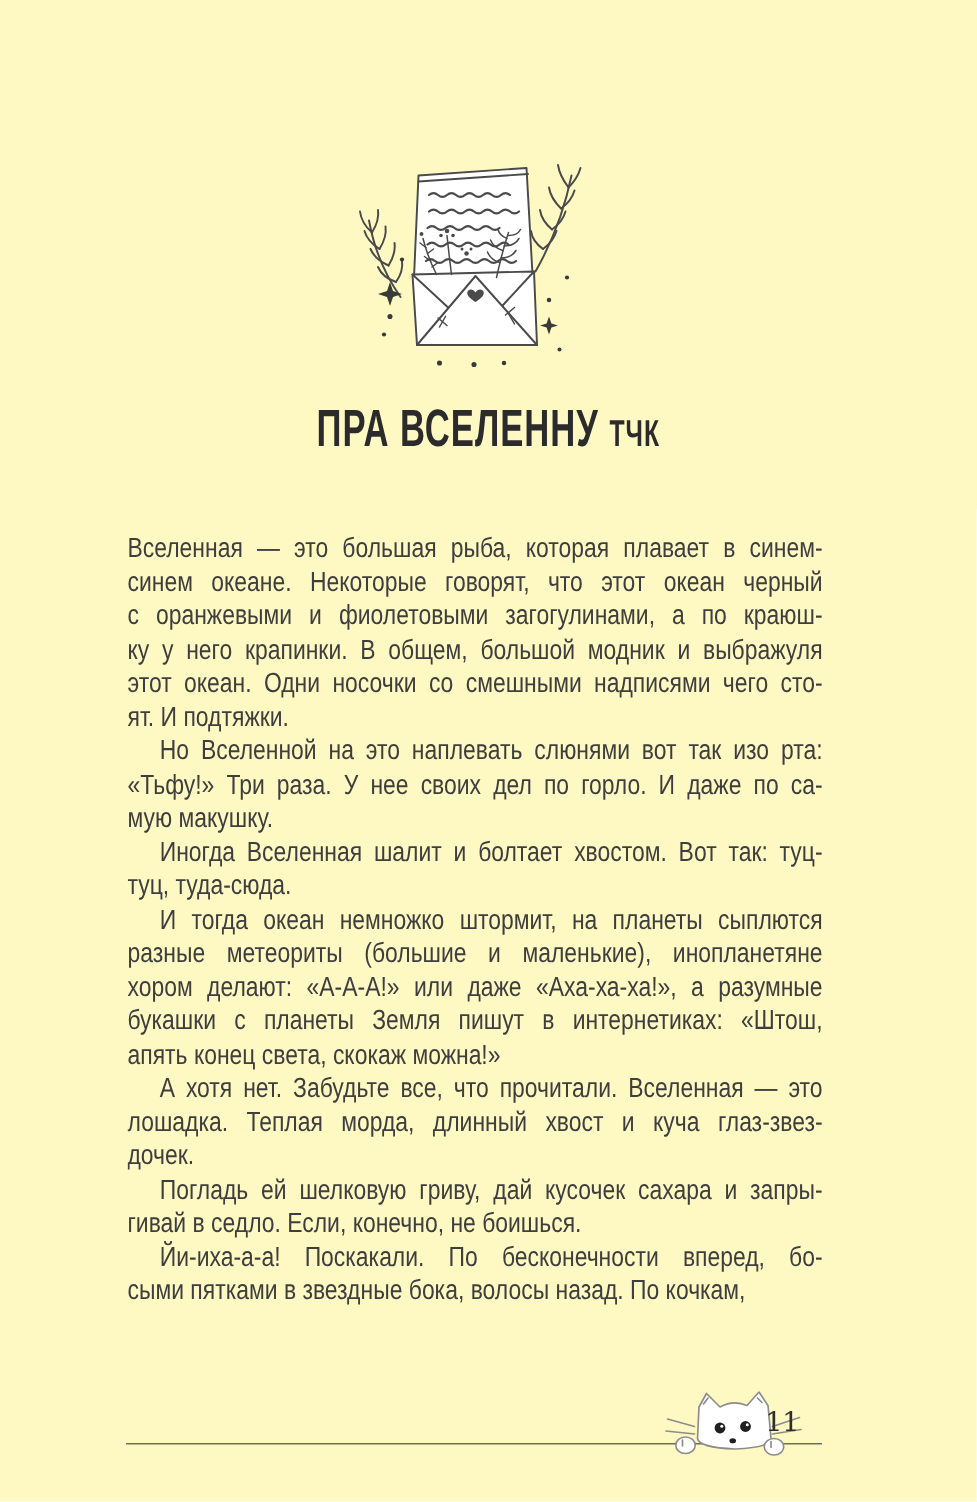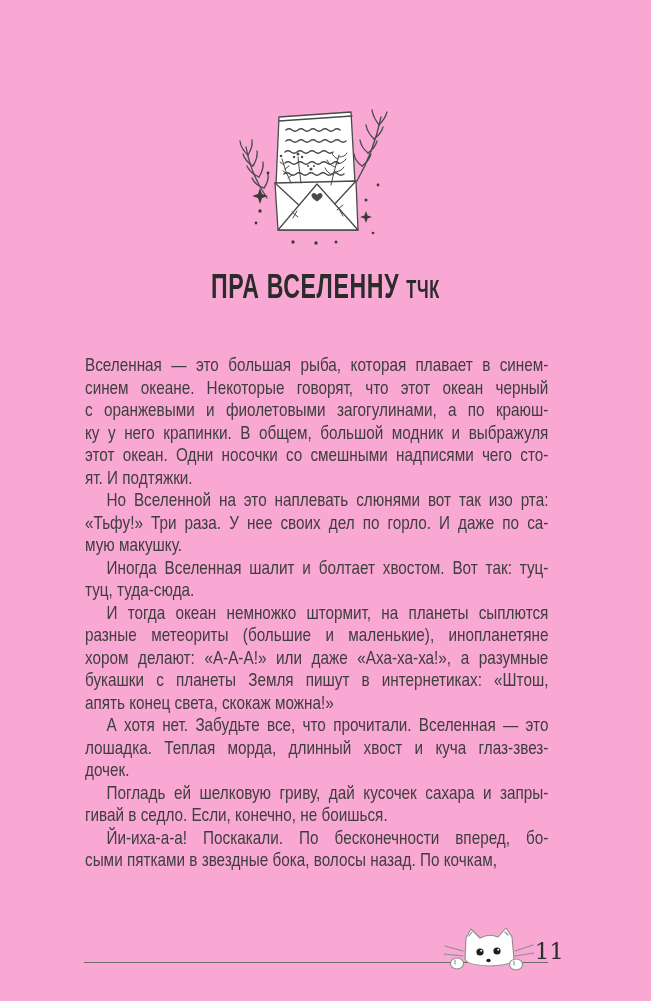--- a/index.html
+++ b/index.html
@@ -2,21 +2,21 @@
 <html style="--ink: #3e3e3e; --title_ink: #2b2b2b; --rule: #6b6b6b; --sketch: #4a4a4a; --cat_sketch: #8c8c8c; --page_num: #2e2e2e;"><head>
 <meta charset="utf-8">
 <style>
   :root{
     --ink:#3e3e3e; --title_ink:#2b2b2b; --rule:#6b6b6b;
     --sketch:#4a4a4a; --cat_sketch:#8c8c8c; --page_num:#2e2e2e;
   }
   html,body{margin:0;padding:0;}
   body{background:#fff;}
   .page{
-    position:relative; width:651px; height:1001px; background:#f9a8d4;
+    position:relative; width:651px; height:1001px; background:#fef9c3;
     overflow:hidden; font-family:"Liberation Sans", sans-serif;
   }
   
   .illustration{position:absolute; left:233px; top:103px; width:162px; height:152px;}
   
   .chapter-title{
     position:absolute; left:0; top:266px; width:651px; text-align:center;
     color:var(--title_ink); margin:0; font-weight:bold; line-height:40px;
   }
   .title-inner{
@@ -34,22 +34,22 @@
   .line{text-align:justify; text-align-last:justify; height:22.5px; overflow:hidden;}
   .line.last{text-align-last:left;}
   .line.indent{text-indent:26px;}
   
   .footer-rule{
     position:absolute; left:84px; top:962px; width:464px; height:0;
     border-top:1.6px solid var(--rule);
   }
   .cat{position:absolute; left:440px; top:923px; width:100px; height:52px;}
   .page-number{
-    position:absolute; left:516px; top:938px; width:48px; text-align:right;
-    font-family:"DejaVu Serif", serif; font-size:23px; color:var(--page_num);
+    position:absolute; left:485px; top:938px; width:48px; text-align:right;
+    font-family:"DejaVu Serif", serif; font-size:18px; color:var(--page_num);
   }
 </style>
 </head>
 <body>
 
 <div class="page">
 
   <svg class="illustration" viewBox="0 0 162 152" fill="none" stroke="#4a4a4a" stroke-width="1.3" stroke-linecap="round" stroke-linejoin="round">
 
     <g>

